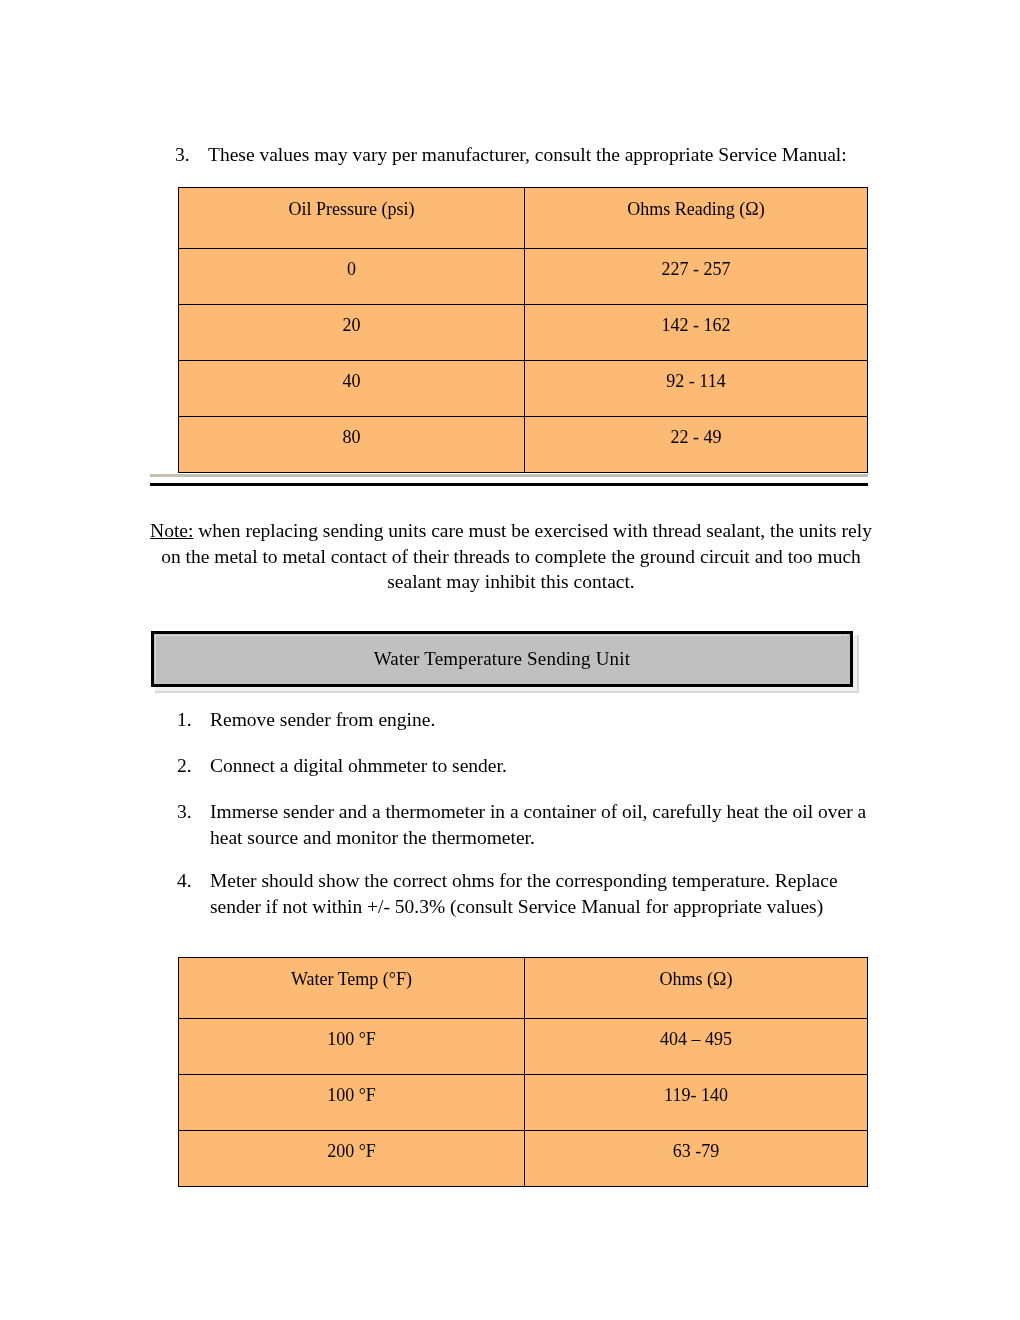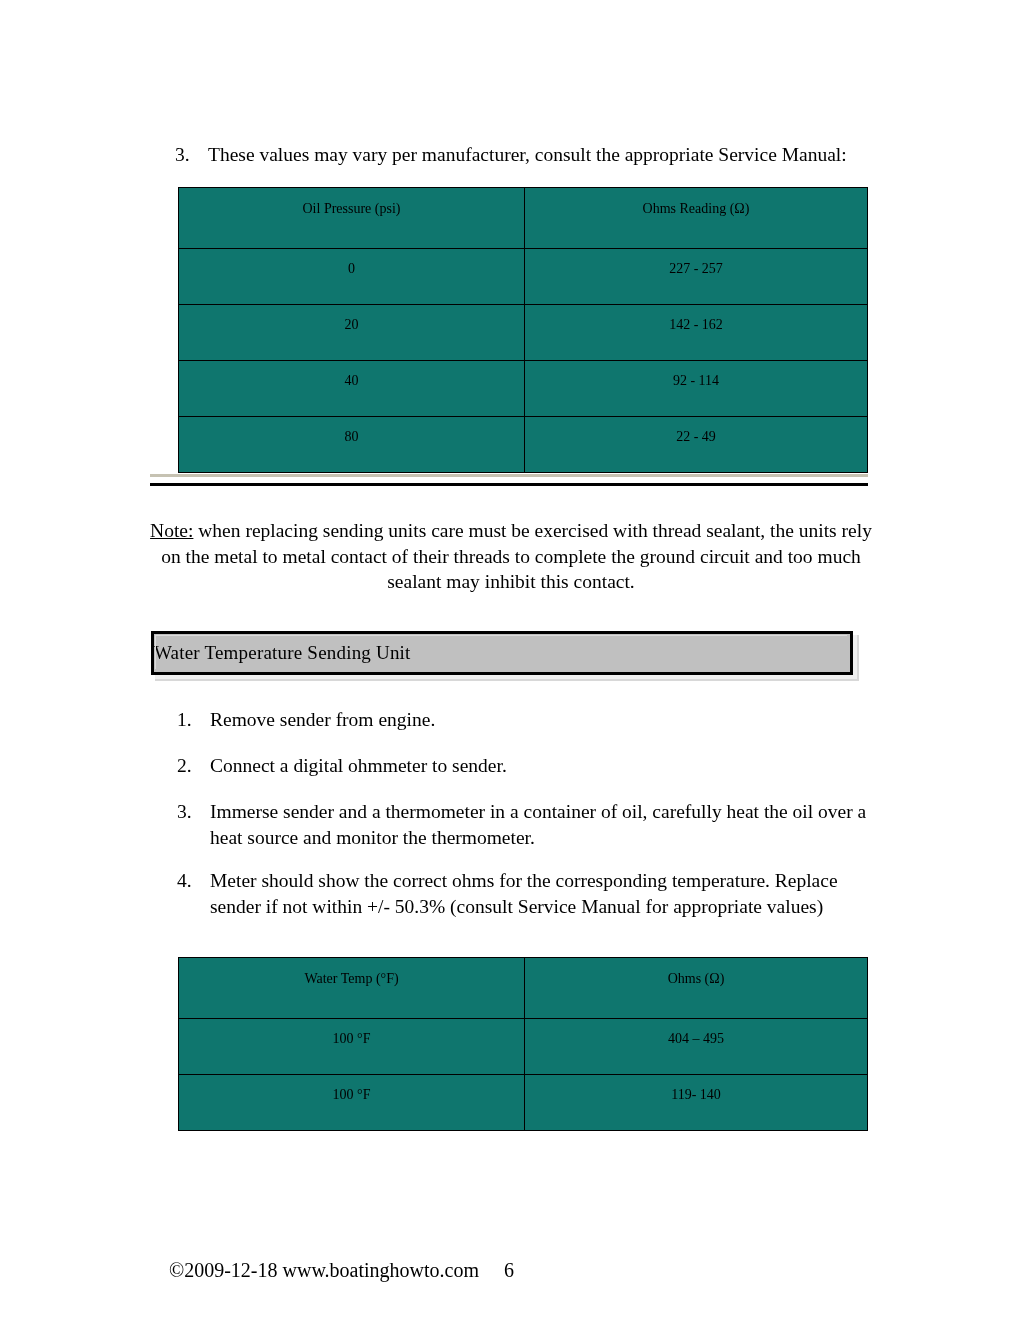--- a/index.html
+++ b/index.html
@@ -39,22 +39,22 @@
   }
   .list-text {
     flex: 1 1 auto;
   }
 
   
   .doc-table {
     position: absolute;
     border-collapse: collapse;
     table-layout: fixed;
-    font-size: 14px;
-    background: #0f766e;
+    font-size: 18px;
+    background: #fdba74;
   }
   .doc-table td {
     border: 1.6px solid #000000;
     text-align: center;
     vertical-align: top;
     padding: 9px 6px 24px 6px;
     line-height: 22px;
   }
   .doc-table td.col-left  { width: 333px; }
   .doc-table td.col-right { width: 330px; }
@@ -100,27 +100,27 @@
   .note-label {
     text-decoration: underline;
   }
 
   
   .section-heading {
     position: absolute;
     left: 151px;
     top: 631px;
     width: 702px;
-    height: 44px;
+    height: 56px;
     background: #c0c0c0;
     border: 3px solid #000000;
     box-shadow: 4px 4px 0 0 #f0f0f0, 5px 5px 0 1px #d8d8d8;
     display: flex;
     align-items: center;
-    justify-content: flex-start;
+    justify-content: center;
     box-sizing: border-box;
   }
   .section-heading .heading-text {
     font-size: 19px;
     letter-spacing: 0.2px;
   }
   .section-heading::after {
     content: "";
     position: absolute;
     left: 1px;
@@ -216,20 +216,21 @@
         <td class="col-right">Ohms (Ω)</td>
       </tr>
       <tr>
         <td class="col-left">100 °F</td>
         <td class="col-right">404 – 495</td>
       </tr>
       <tr>
         <td class="col-left">100 °F</td>
         <td class="col-right">119- 140</td>
       </tr>
+      <tr>
+        <td class="col-left">200 °F</td>
+        <td class="col-right">63 -79</td>
+      </tr>
     </tbody>
   </table>
 
-  <div class="footer">
-    <span>©2009-12-18 www.boatinghowto.com</span><span>&nbsp;&nbsp;&nbsp;&nbsp;&nbsp;</span><span>6</span>
-  </div>
 
 </div>
 
 </body></html>

